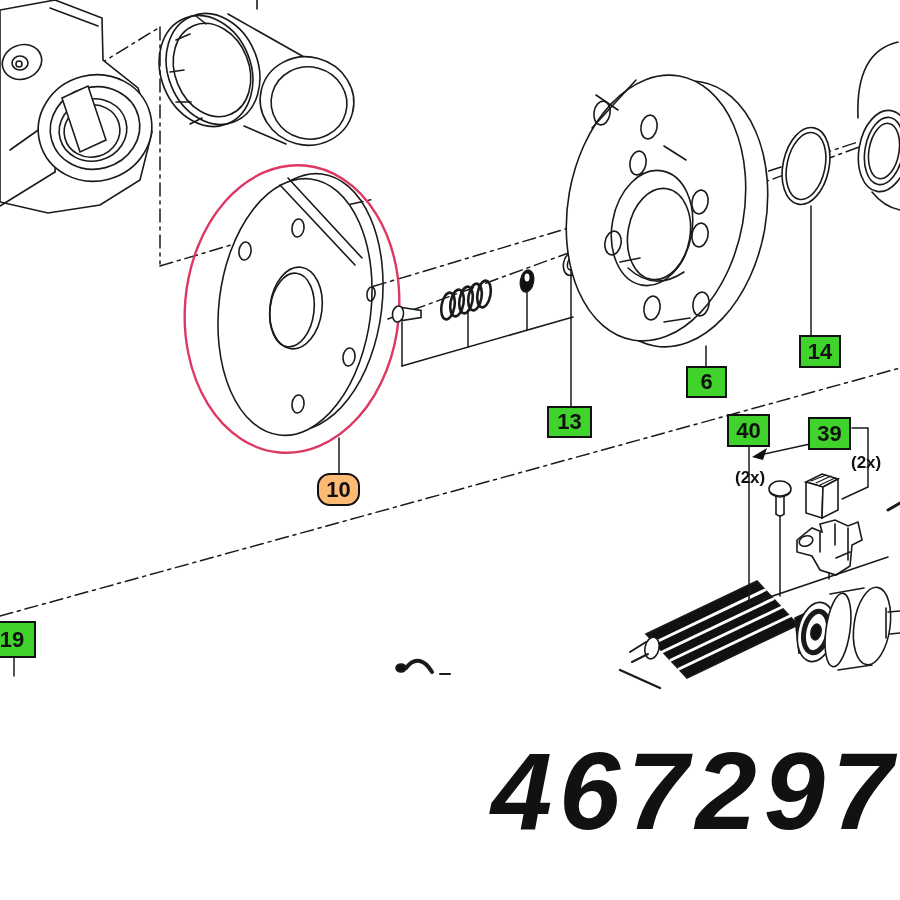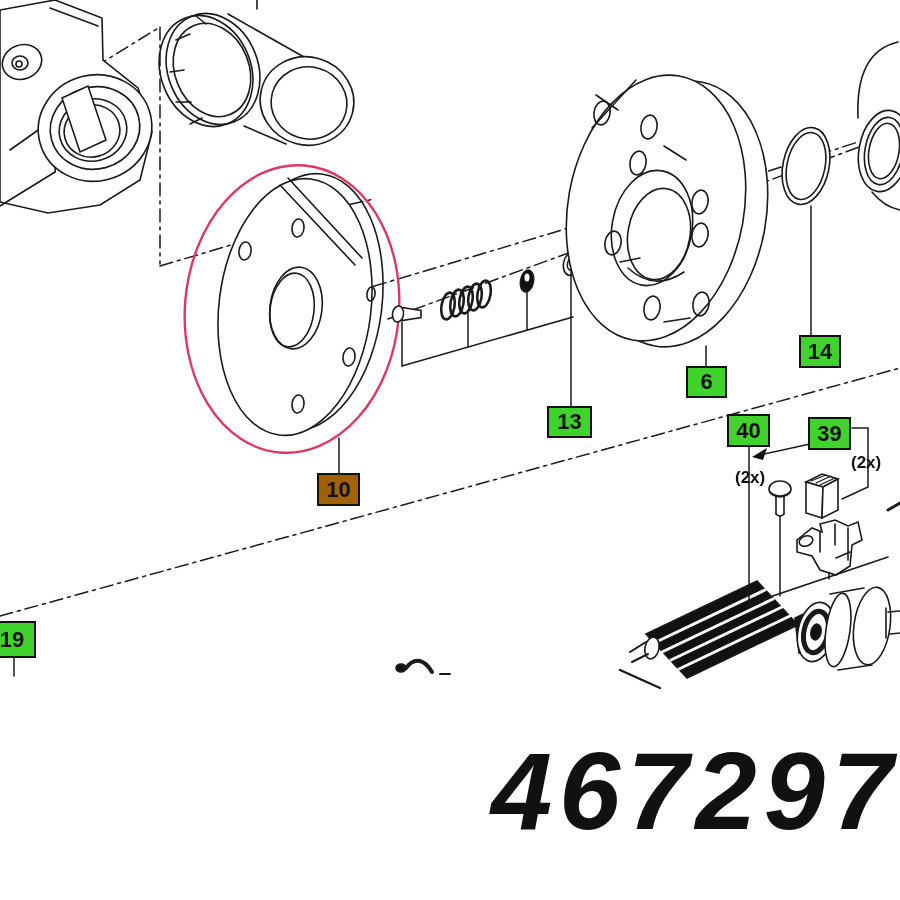--- a/index.html
+++ b/index.html
@@ -4,21 +4,21 @@
 <style>
   html,body{margin:0;padding:0;background:#fff;}
   #stage{position:relative;width:900px;height:900px;background:#fff;overflow:hidden;
          font-family:"Liberation Sans",sans-serif;}
   #art{position:absolute;left:0;top:0;}
   .callout{position:absolute;display:flex;align-items:center;justify-content:center;
            border:2px solid #111;box-sizing:border-box;
            font-weight:bold;font-size:22px;color:#111;line-height:1;
            transform-origin:center;letter-spacing:0px;}
   .callout.green{background:#3fd32b;}
-  .callout.red{background:#a16207;}
+  .callout.red{background:#fdba74;border-radius:13px;}
   .qty{position:absolute;font-weight:bold;font-size:17px;color:#111;}
   #partnumber{position:absolute;left:0;top:736px;width:900px;text-align:right;
               font-weight:bold;font-style:italic;font-size:110px;color:#111;
               letter-spacing:7px;line-height:1;}
 </style>
 </head>
 <body>
 
 <div id="stage">
 

